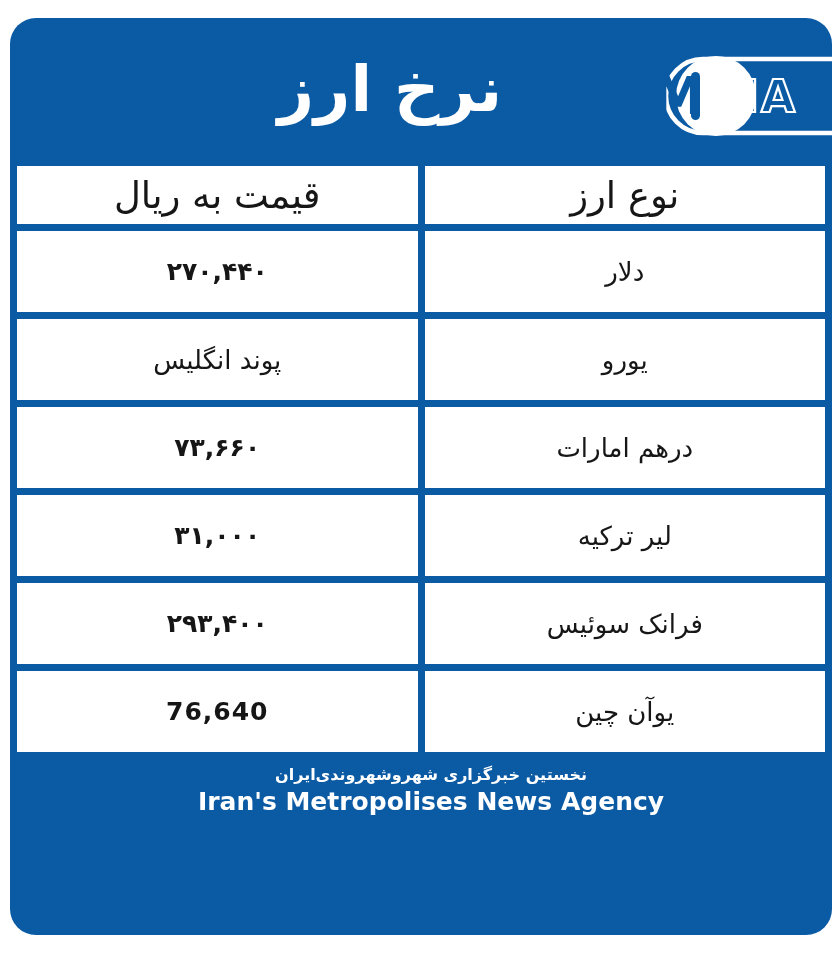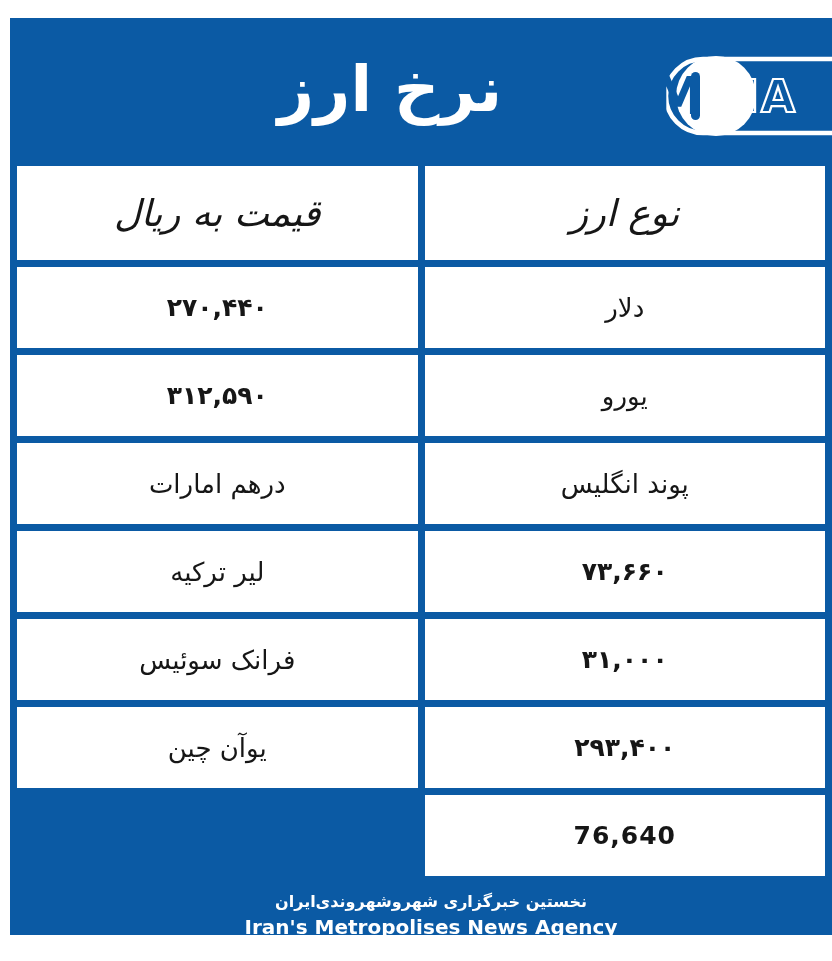--- a/index.html
+++ b/index.html
@@ -1,44 +1,44 @@
 <!DOCTYPE html>
 <html lang="fa" dir="rtl"><head>
 <meta charset="utf-8">
 <style>
   * { margin:0; padding:0; box-sizing:border-box; }
   html,body { width:832px; height:961px; background:#ffffff; overflow:hidden;
               font-family:"DejaVu Sans", sans-serif; }
   .canvas { position:relative; width:832px; height:961px; background:#ffffff; }
   .panel  { position:absolute; left:10px; top:18px; width:822px; height:917px;
-            background:#0b5aa4; }
+            background:#0b5aa4;border-radius:26px; }
 
   
   .hdr { position:relative; height:142px; }
   .hdr-title { position:absolute; left:0; right:62px; top:0; bottom:0;
                display:flex; align-items:center; justify-content:center;
                color:#ffffff; font-size:63px; font-weight:bold; }
   .logo { position:absolute; right:0; top:26px; width:172px; height:104px;
           overflow:hidden; }
 
   
   .grid { display:grid; grid-template-columns:1fr 1fr; gap:7px;
           padding:6px 7px 0 7px; direction:rtl; }
   .cell { background:#ffffff; display:flex; align-items:center; justify-content:center;
           height:81px; color:#161616; }
-  .cell.head { height:94px; font-size:37px;font-style:italic; }
+  .cell.head { height:58px; font-size:37px; }
   .cell.name { font-size:26px; }
   .cell.num  { font-size:25px; font-weight:bold; direction:ltr; unicode-bidi:embed;
                letter-spacing:1px; }
 
   
   .ftr { height:64px; margin-top:7px; display:flex; flex-direction:column;
          align-items:center; justify-content:center; color:#ffffff;margin-left:20px; }
   .ftr-fa { font-size:16px; font-weight:bold; line-height:1.45; }
-  .ftr-en { font-size:20px; font-weight:bold; direction:ltr; line-height:1.3; }
+  .ftr-en { font-size:25px; font-weight:bold; direction:ltr; line-height:1.3; }
 </style>
 </head>
 <body>
 
 <div class="canvas">
   <div class="panel">
 
     <div class="hdr">
       <div class="hdr-title">نرخ ارز</div>
       <div class="logo">
@@ -54,21 +54,20 @@
     </div>
 
     <div class="grid">
       <div class="cell head">نوع ارز</div>
       <div class="cell head">قیمت به ریال</div>
 
       <div class="cell name">دلار</div>
       <div class="cell num">۲۷۰,۴۴۰</div>
 
       <div class="cell name">یورو</div>
-      <div class="cell num">۳۱۲,۵۹۰</div>
 
       <div class="cell name">پوند انگلیس</div>
 
       <div class="cell name">درهم امارات</div>
       <div class="cell num">۷۳,۶۶۰</div>
 
       <div class="cell name">لیر ترکیه</div>
       <div class="cell num">۳۱,۰۰۰</div>
 
       <div class="cell name">فرانک سوئیس</div>

